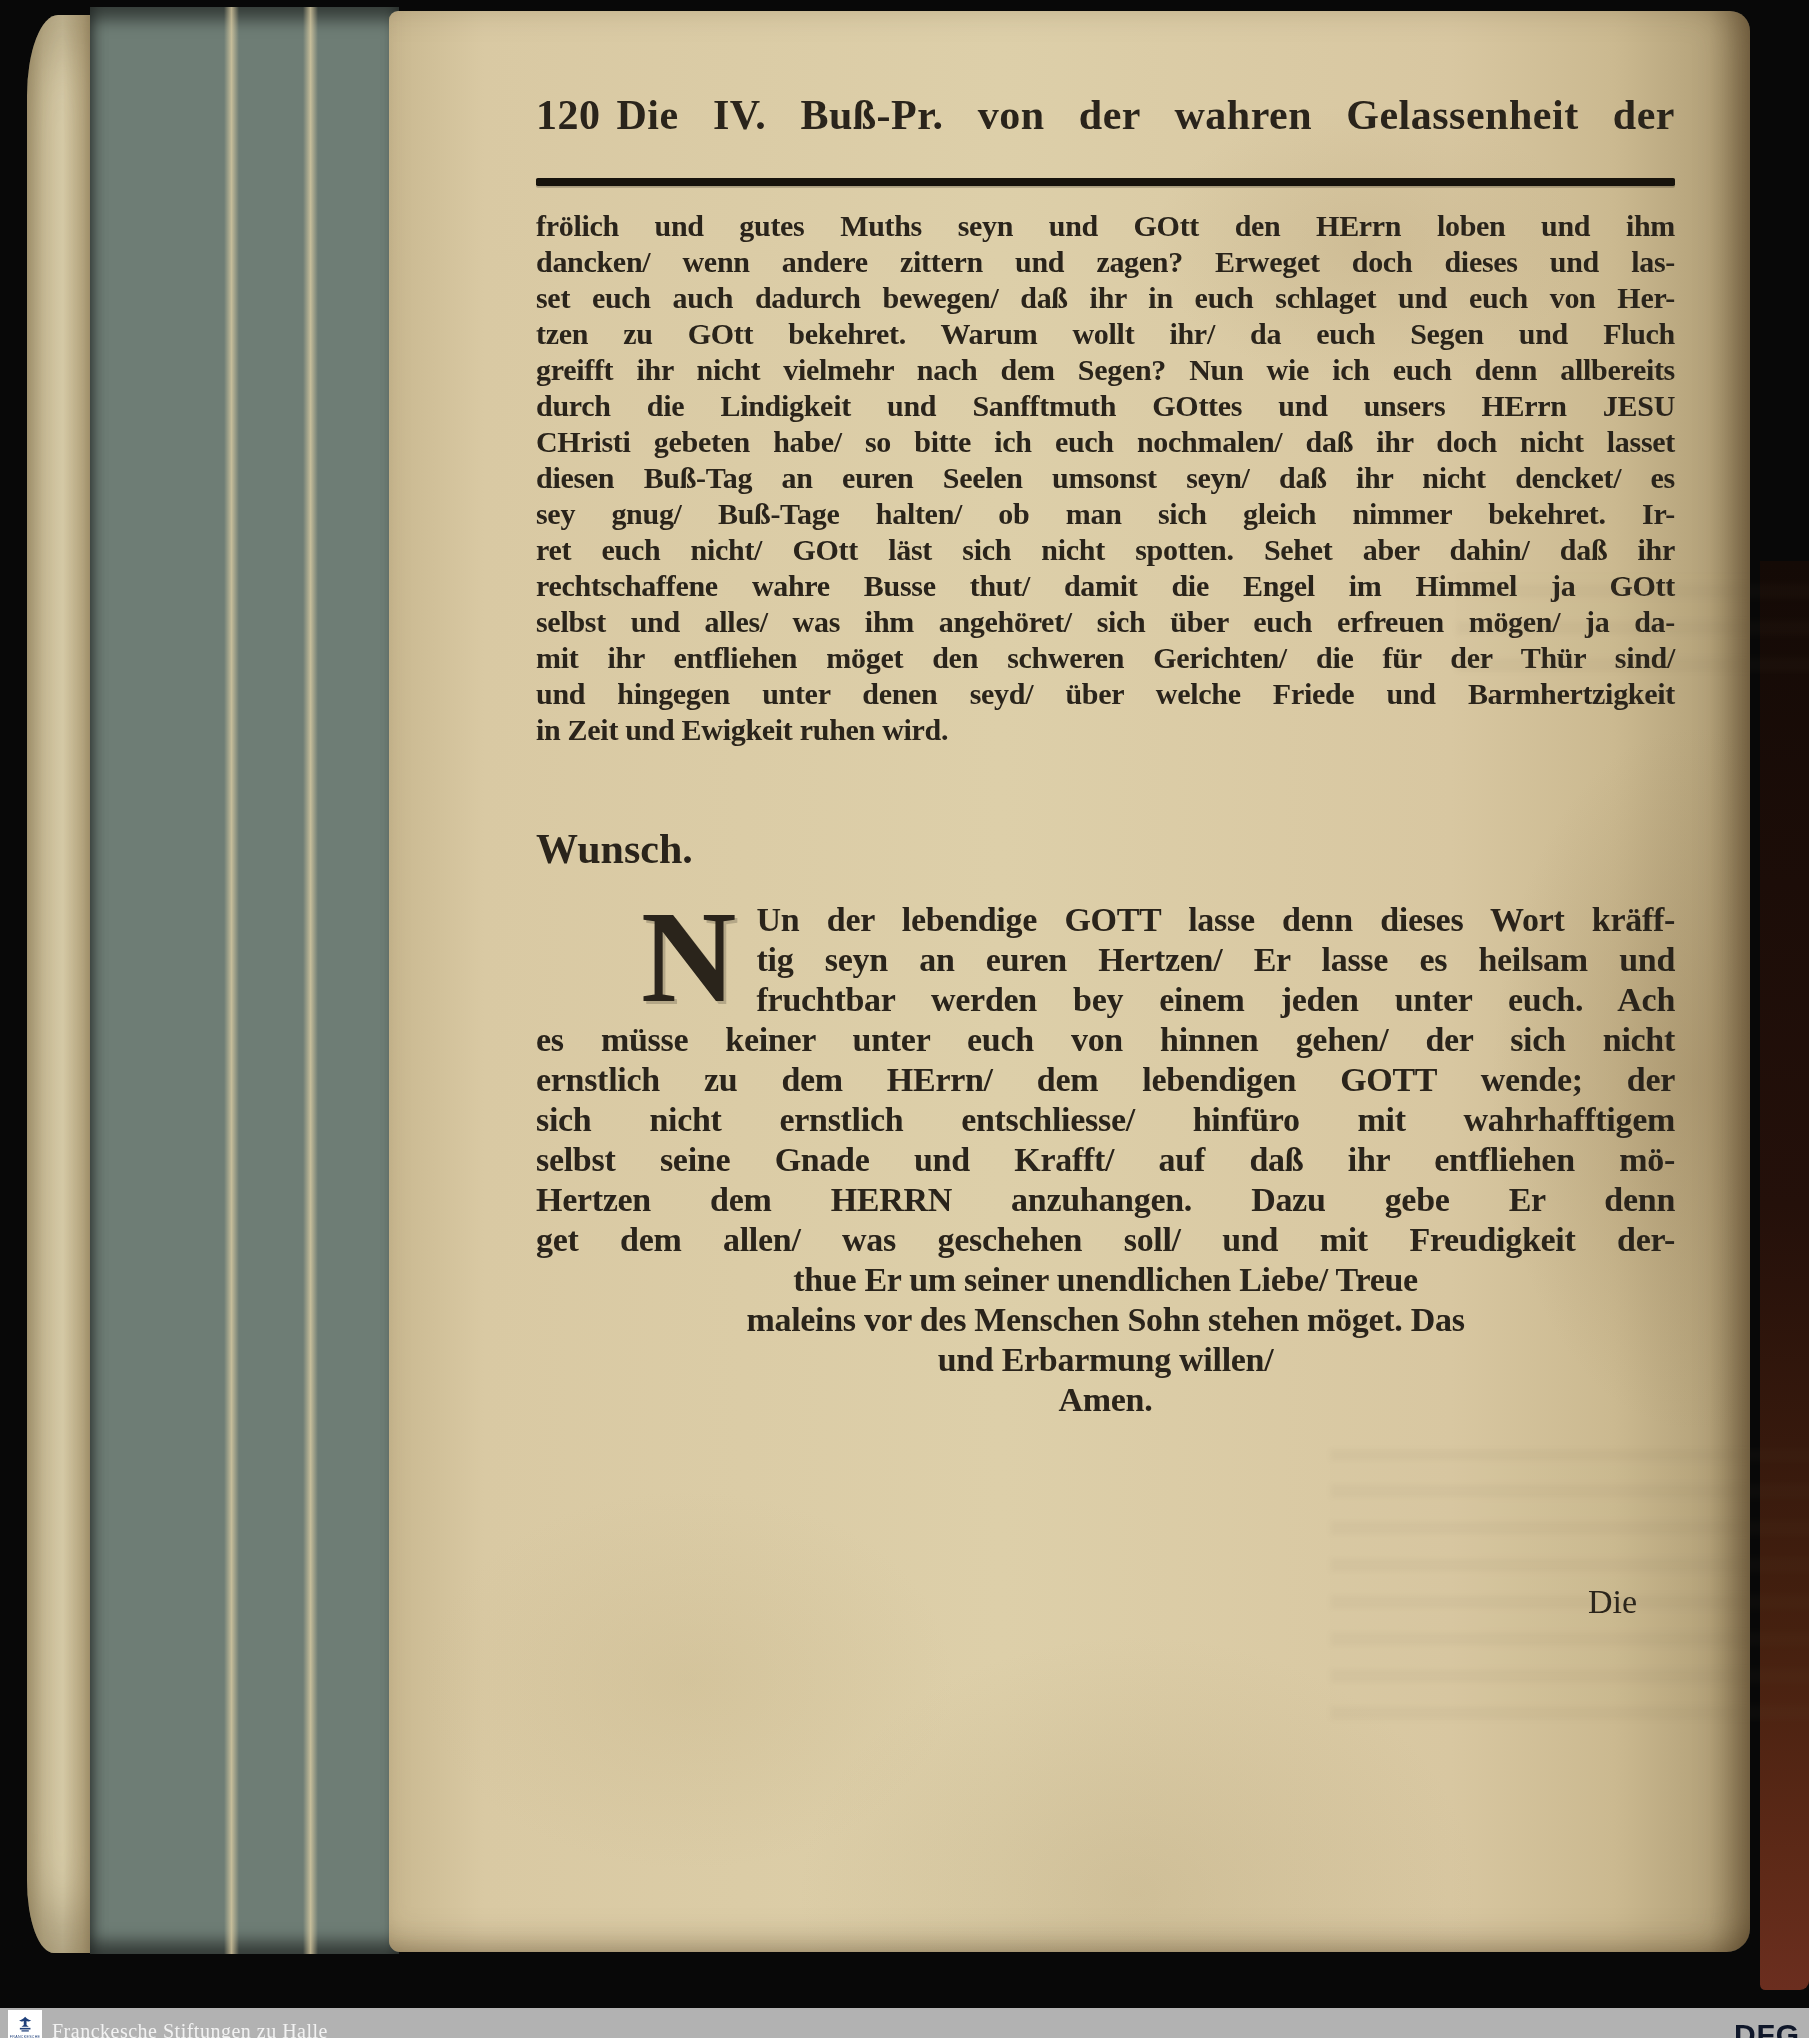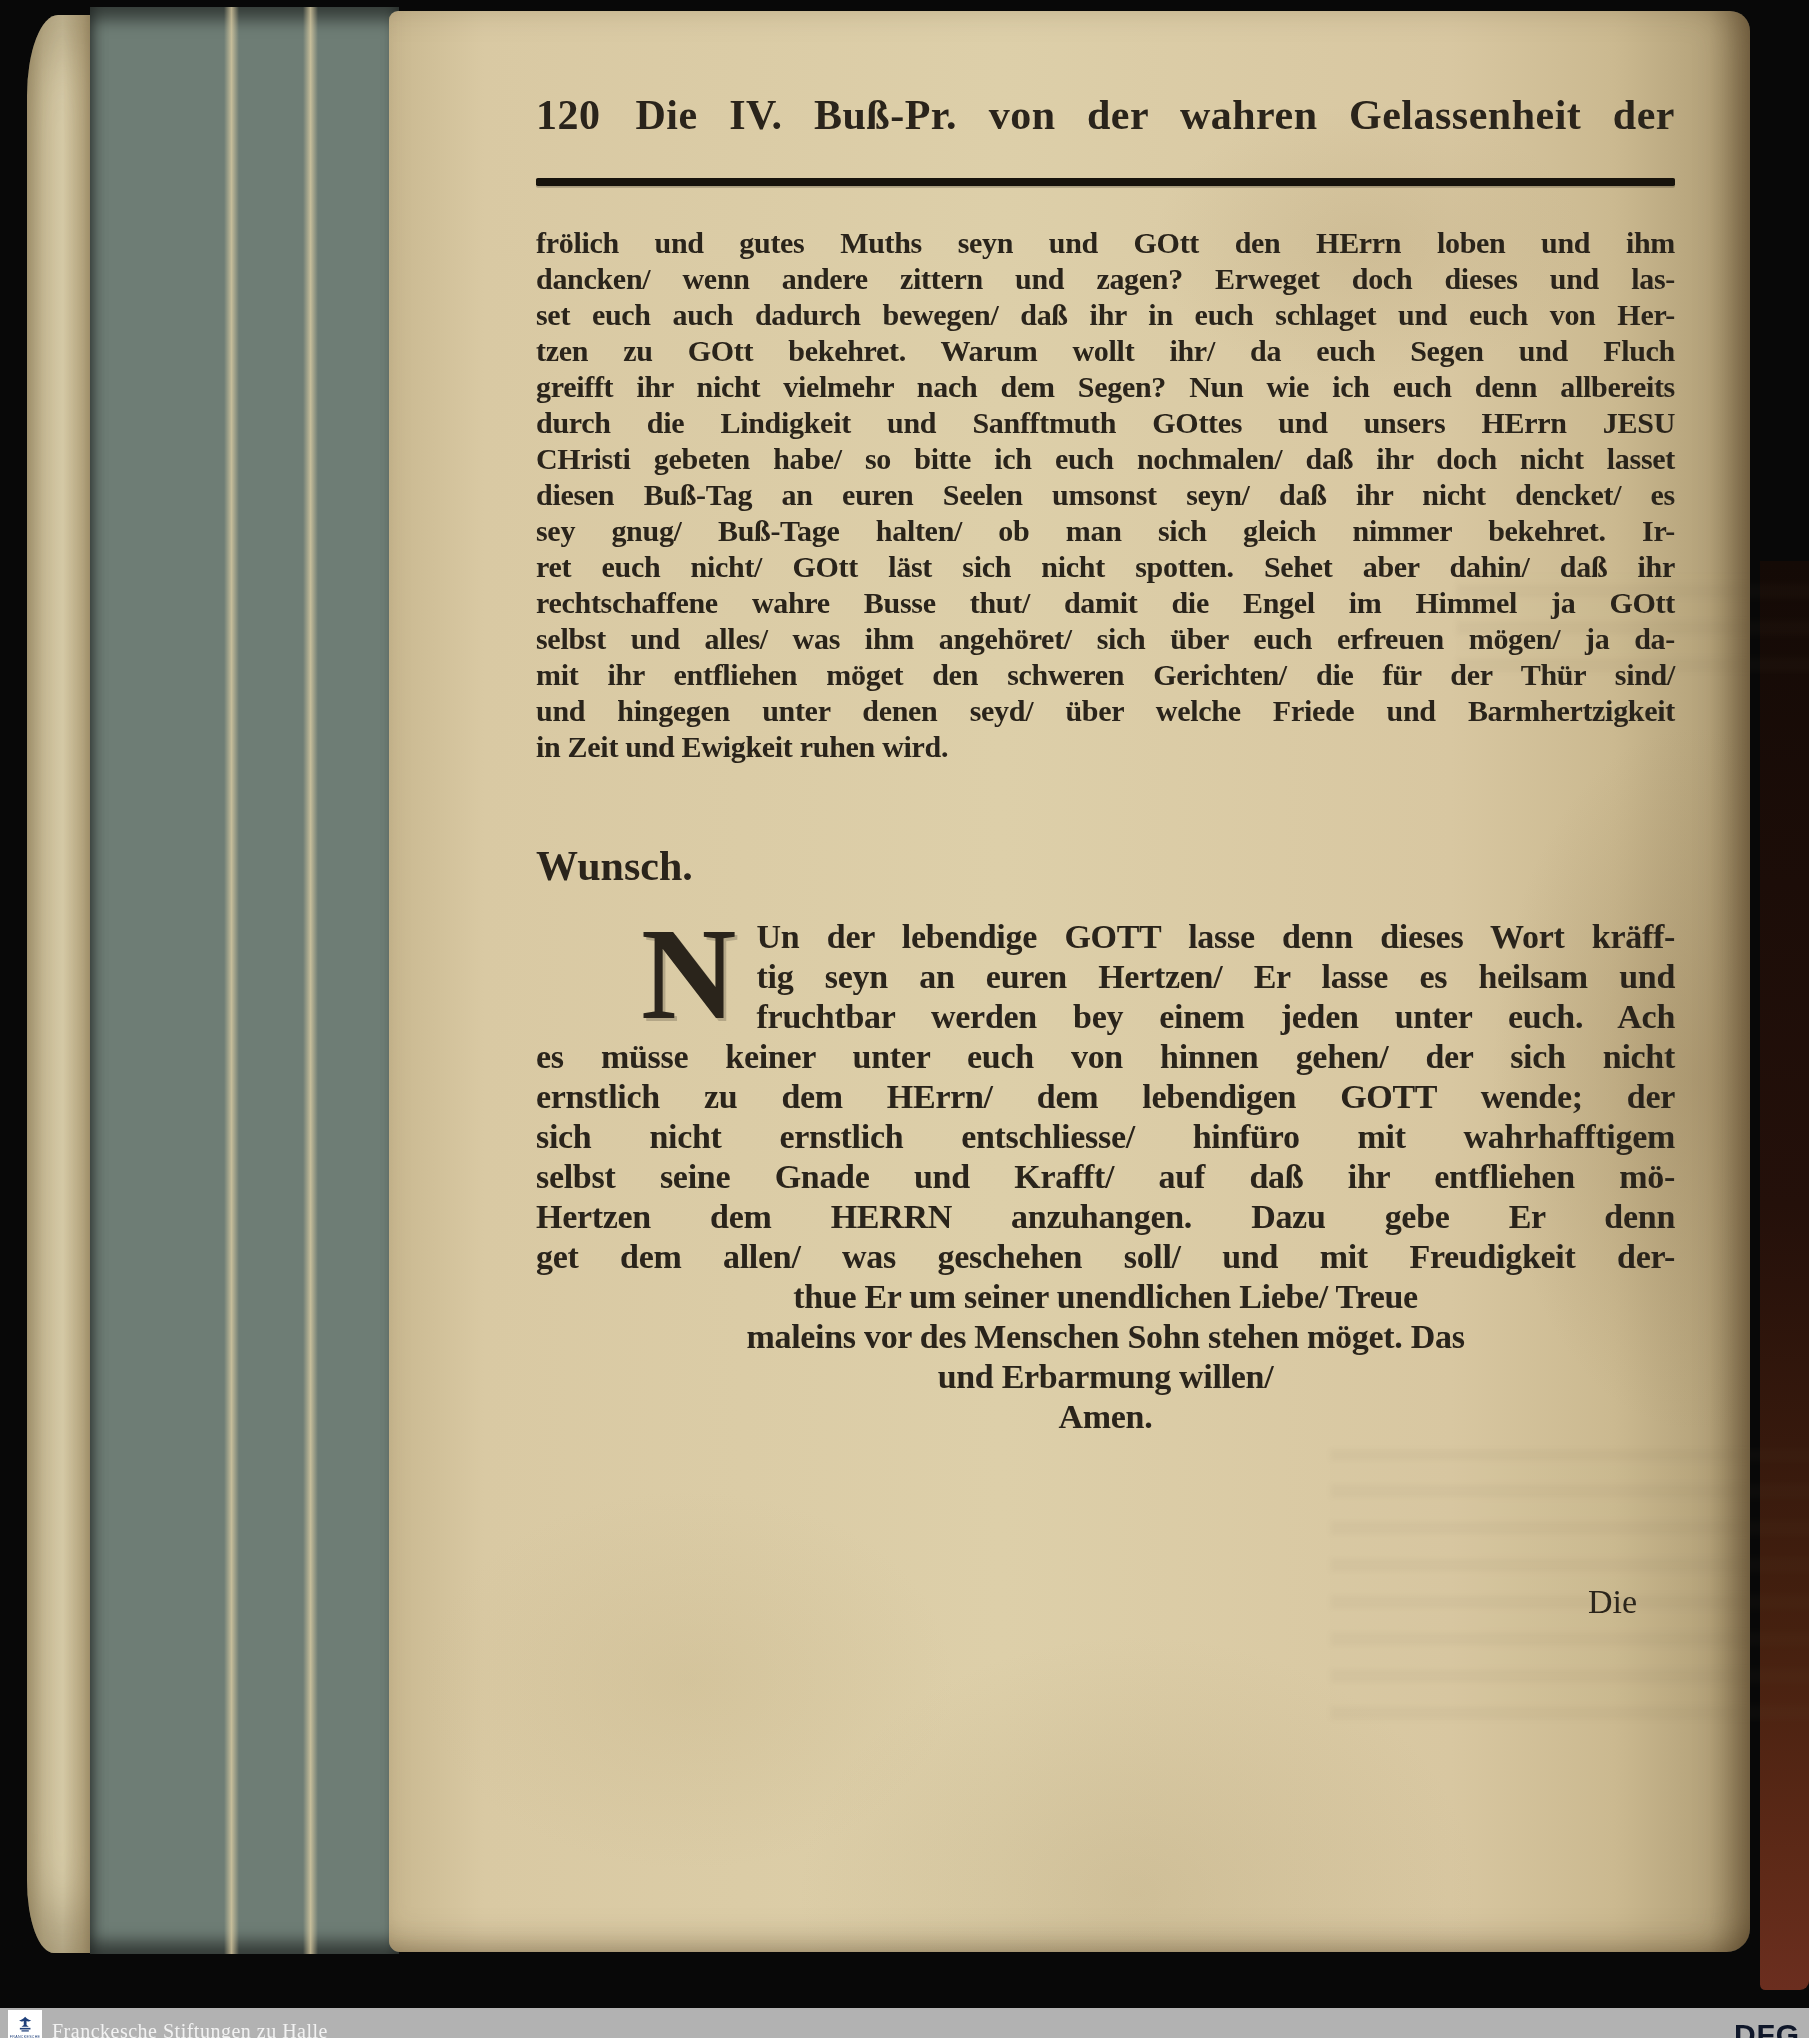--- a/index.html
+++ b/index.html
@@ -38,27 +38,27 @@
        linear-gradient(90deg,#c9b890 0%,#d9c9a3 7%,#ddcfa9 45%,#d8c7a1 78%,#cbb990 90%,#b4a27a 97%,#97855f 100%);
      border-radius:9px 20px 23.5px 11px;
      box-shadow:inset -27px 0 40px -18px rgba(60,40,20,.55), inset 0 -22px 36px -22px rgba(80,60,30,.5);}
   .ghost{position:absolute;background:repeating-linear-gradient(0deg,
        rgba(108,94,66,.14) 0 13.6px, rgba(108,94,66,.02) 13.6px 37px);
        filter:blur(2.7px);opacity:.38;pointer-events:none;}
   .ghost.g1{left:1067px;top:561px;width:579px;height:100px;}
   .ghost.g2{left:941px;top:1438px;width:706px;height:271px;}
 
   
-  .running-head{display:flex;gap:35px;font-weight:700;font-size:42px;line-height:49px;
+  .running-head{display:flex;gap:16px;font-weight:700;font-size:42px;line-height:49px;
      letter-spacing:0.5px;white-space:nowrap;}
   .running-head .title{flex:1;text-align:justify;text-align-last:justify;white-space:normal;}
   .head-rule{height:8.1px;background:#17130c;margin-top:38px;border-radius:1.8px;
      box-shadow:0 1.8px 0 rgba(23,19,12,.25);}
 
-  .para1{margin-top:39px;font-weight:700;font-size:30px;letter-spacing:-0.3px;}
+  .para1{margin-top:22px;font-weight:700;font-size:30px;letter-spacing:-0.3px;}
   .para1 div{line-height:36px;text-align:justify;text-align-last:justify;white-space:nowrap;}
   .para1 div:last-child{text-align-last:left;}
 
   .section-heading{margin-top:78px;text-align:left;font-weight:700;font-size:42px;line-height:47px;}
 
   .wunsch-block{margin-top:27px;font-weight:700;font-size:34px;letter-spacing:-0.3px;}
   .wunsch-block::after{content:"";display:block;clear:both;}
   .dropcap{float:left;width:109px;height:119px;margin:0 13.6px 0 98px;
      font-size:132px;line-height:114px;text-align:center;font-weight:700;
      text-shadow:2.7px 2.7px 0 rgba(42,36,27,.22);}

